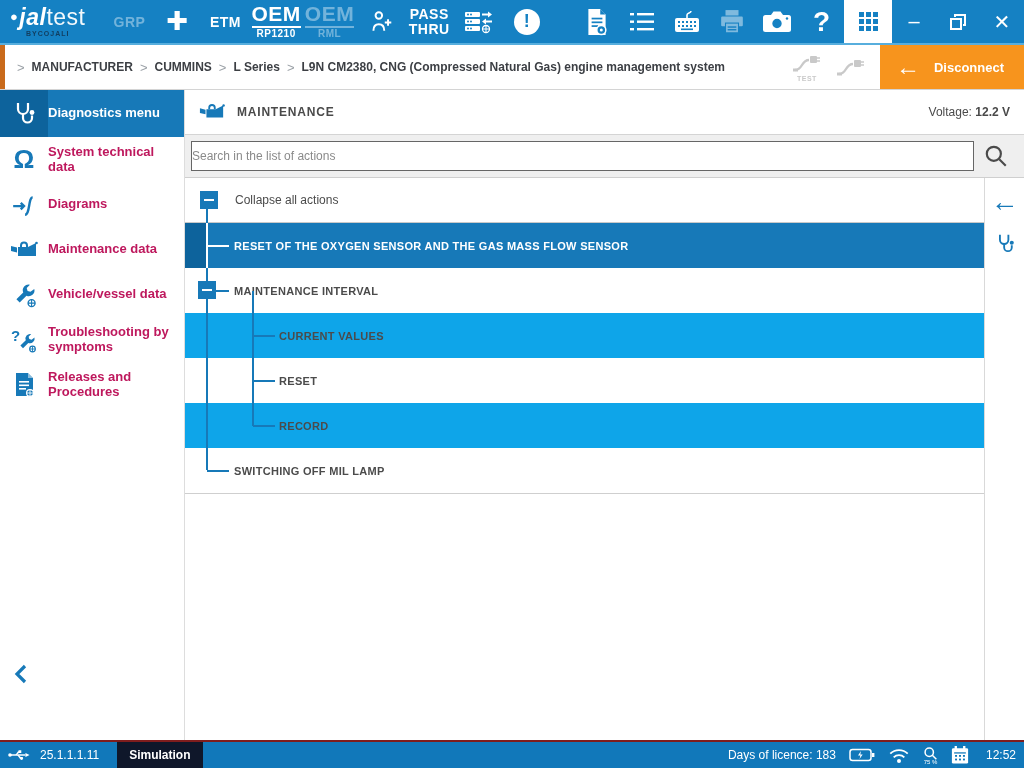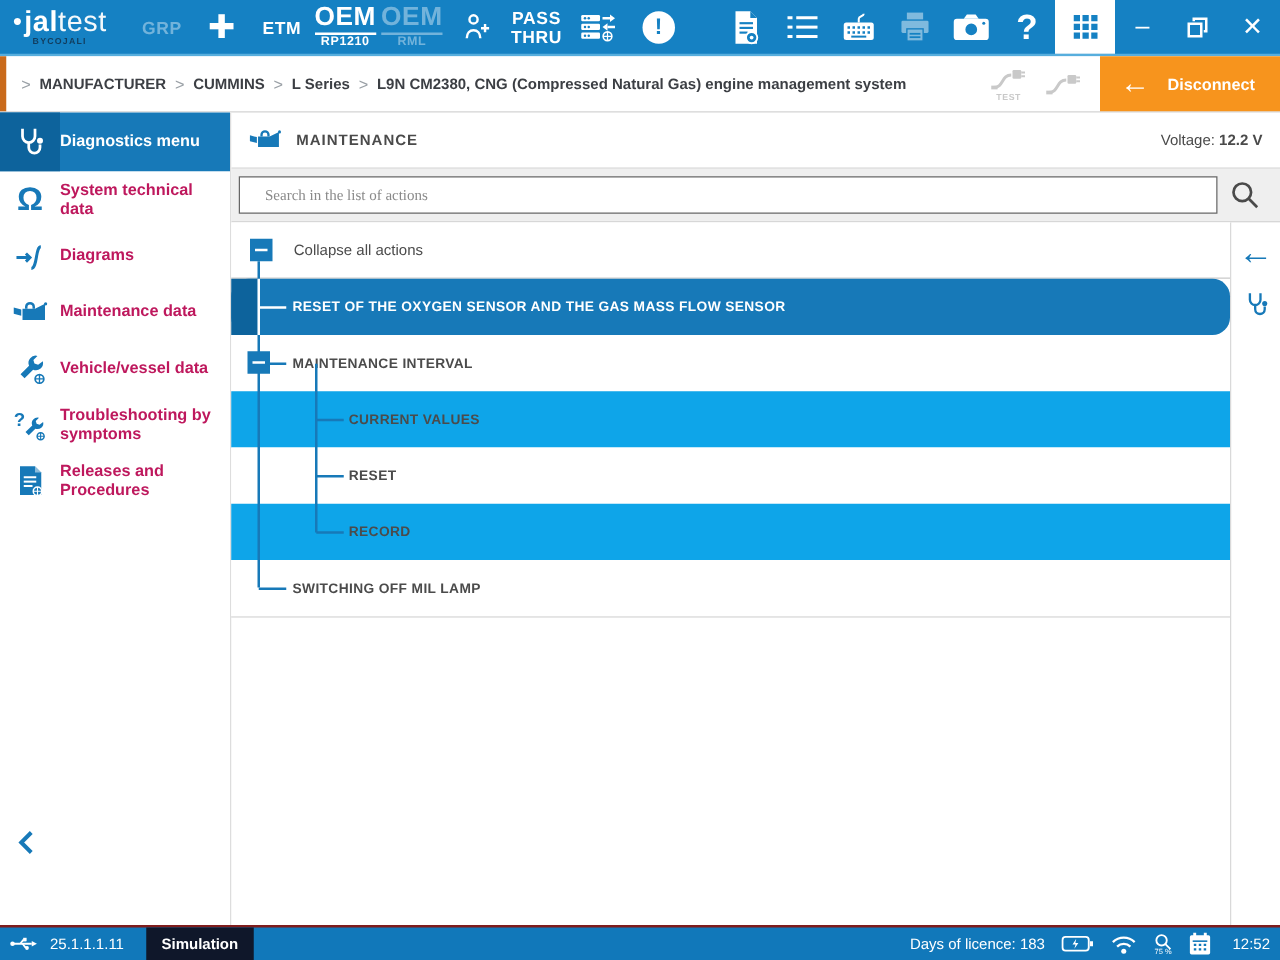--- a/index.html
+++ b/index.html
@@ -13,21 +13,21 @@
   .tb-left { display:flex; align-items:center; padding-left:10px; gap:4px; }
   .tb-right { margin-left:auto; display:flex; align-items:stretch; }
   .tb-btn { background:none; border:none; color:#fff; cursor:pointer; height:100%;
             display:flex; flex-direction:column; align-items:center; justify-content:center;
             min-width:44px; font-family:inherit; font-size:14px; font-weight:700; letter-spacing:.5px; }
   .tb-btn.dim { color:rgba(255,255,255,.4); }
   .tb-btn.big { font-size:26px; font-weight:400; }
   .logo { display:flex; flex-direction:column; align-items:center; line-height:1; margin-right:18px; }
   .logo-top { font-size:23px; color:#fff; letter-spacing:.5px; }
   .logo-top .dot { font-size:13px; vertical-align:4px; margin-right:1px; }
-  .logo-top b { font-weight:700; }
+  .logo-top b { font-weight:700;font-style:italic; }
   .logo-top .lt { font-weight:400; opacity:.95; }
   .logo-sub { font-size:7px; font-weight:700; color:#123d5e; letter-spacing:1px; margin-top:1px; }
   .stack span { display:block; line-height:1.05; }
   .stack .oemtop { border-bottom:2px solid currentColor; padding-bottom:1px; font-size:21px; }
   .stack .oemsub { font-size:10px; letter-spacing:.5px; margin-top:1px; }
   .excl { width:26px; height:26px; border-radius:50%; background:#fff; color:#1581c3;
           display:flex; align-items:center; justify-content:center; font-size:18px; font-weight:700; }
   .tb-ic { display:flex; align-items:center; justify-content:center; min-width:45px; height:100%;
            background:none; border:none; cursor:pointer; color:#fff; }
   .tb-ic.dim svg { opacity:.45; }
@@ -68,22 +68,22 @@
   .main { flex:1; display:flex; flex-direction:column; min-width:0; }
   .main-header { height:45px; flex:0 0 45px; border-bottom:1px solid #d4d4d4;
                  display:flex; align-items:center; padding:0 14px; }
   .mh-ico { color:#1779b8; margin-right:12px; display:flex; }
   .mh-title { font-size:12px; font-weight:700; color:#4a4a4a; letter-spacing:.8px; }
   .mh-volt { margin-left:auto; font-size:12px; color:#4a4a4a; }
   .mh-volt b { font-weight:700; }
 
   .search-row { height:43px; flex:0 0 43px; background:#efefef; border-bottom:1px solid #cfcfcf;
                 display:flex; align-items:center; padding:0 6px; }
-  .search-input { flex:1; height:30px; border:1px solid #666; background:#fff; padding:0 20px;
-                  font-family:Liberation Serif, serif; font-size:12px; color:#333; }
+  .search-input { flex:1; height:30px; border:1px solid #666; background:#fff; padding:0 0;
+                  font-family:Liberation Sans, sans-serif; font-size:12px; color:#333; }
   .search-input::placeholder { color:#8a8a8a; }
   .search-btn { background:none; border:none; width:44px; display:flex; align-items:center;
                 justify-content:center; cursor:pointer; color:#4a4a4a; }
 
   .content { flex:1; display:flex; min-height:0; background:#fff; }
   .actions { flex:1; position:relative; }
   .tree-box { border-bottom:1px solid #cfcfcf; position:relative; }
   .row { height:45px; display:flex; align-items:center; position:relative; cursor:pointer; background:#fff; }
   .row.alt { background:#0ea5e9; }
   .row-label { font-size:11px; font-weight:700; color:#4b4b4b; letter-spacing:.3px; }
@@ -91,21 +91,21 @@
   .collapse-row .row-label { font-weight:400; font-size:12px; color:#4b4b4b; letter-spacing:0; }
   .minus-box { width:18px; height:18px; background:#1779b8; display:inline-flex; align-items:center;
                justify-content:center; margin-right:17px; flex:0 0 18px; cursor:pointer; }
   .minus-box i { display:block; width:10px; height:2px; background:#fff; }
   .row.lvl1 { padding-left:49px; }
   .row.lvl2 { padding-left:94px; }
   .row.lvl1::before, .row.lvl2::before { content:""; position:absolute; top:50%; height:2px; width:22px;
                background:#1779b8; margin-top:-1px; }
   .row.lvl1::before { left:22px; }
   .row.lvl2::before { left:68px; }
-  .row.sel { background:#1779b8;border-radius:14px; }
+  .row.sel { background:#1779b8; }
   .row.sel .row-label { color:#fff; }
   .row.sel::before { background:#fff; }
   .selblock { position:absolute; left:0; top:0; width:22px; height:100%; background:#0d639c; }
   .vline { position:absolute; width:2px; background:#1779b8; z-index:2; }
   .v1 { left:21px; top:31px; height:261px; }
   .v1w { left:21px; top:45px; height:45px; background:#fff; z-index:3; }
   .v2 { left:67px; top:113px; height:135px; }
   .mi-minus { position:absolute; left:13px; top:112px; margin:0; transform:translateY(-50%); z-index:4; }
 
   .rail { width:40px; flex:0 0 40px; border-left:1px solid #d9d9d9; display:flex; flex-direction:column;

